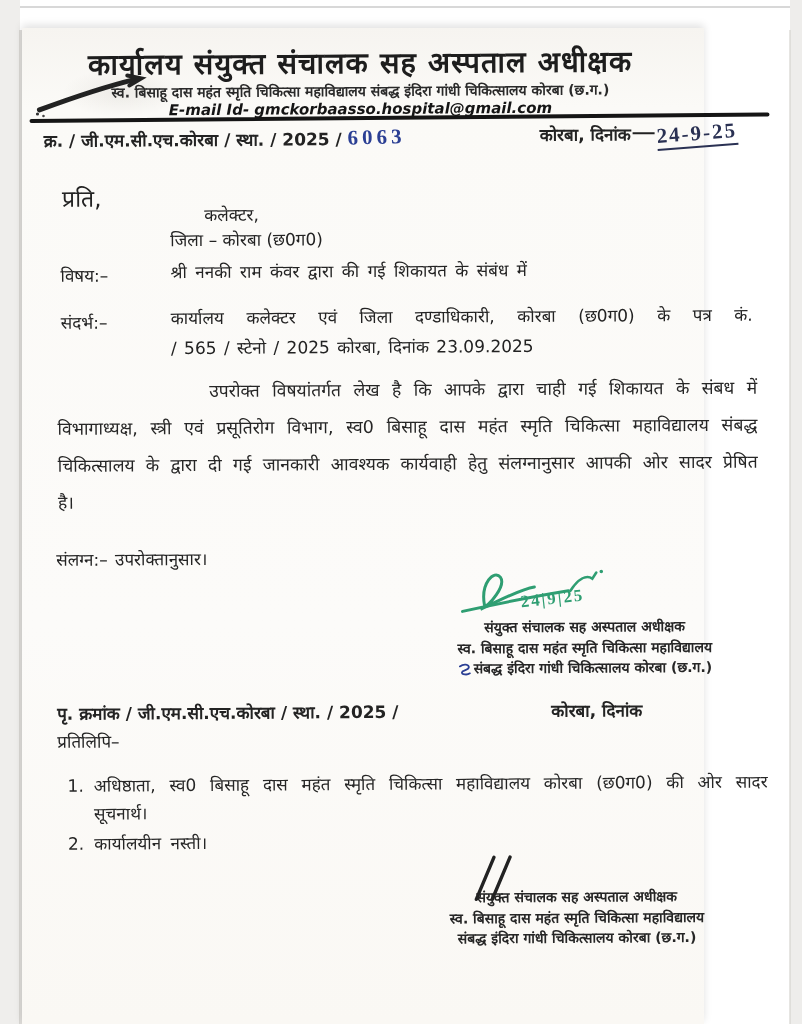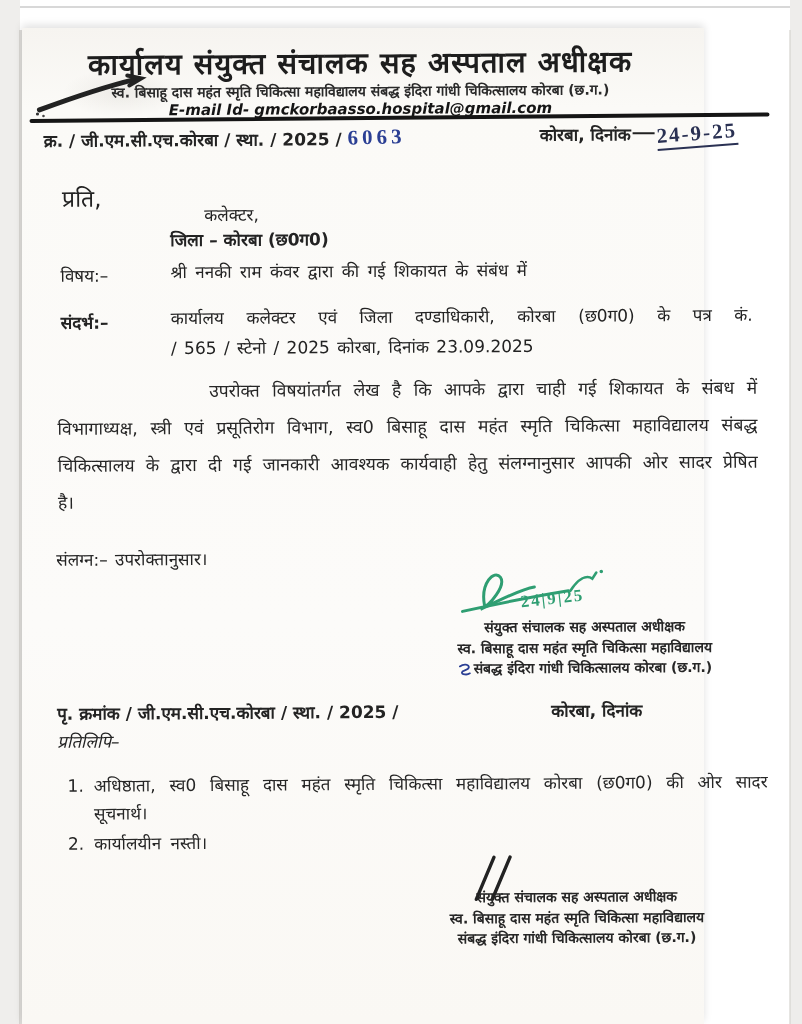--- a/index.html
+++ b/index.html
@@ -72,26 +72,26 @@
   .hw-date {
     display: inline-block; font-family: cursive;
     color: #2a3153; font-size: 21px; font-weight: 600;
     letter-spacing: 2px; transform: rotate(-4deg);
     border-bottom: 2px solid #2a3153;
   }
 
   
   .to-label   { top: 152px; left: 42px;  font-size: 23px; }
   .to-line1   { top: 174px; left: 150px; font-size: 17px; margin-left: 34px; }
-  .to-line2   { top: 199px; left: 150px; font-size: 17px; font-weight: bold; }
+  .to-line2   { top: 199px; left: 150px; font-size: 17px; }
 
   .subject-label { top: 234px; left: 40px; font-size: 17px; text-align: right; }
   .subject-text  { top: 231px; left: 150px; font-size: 17px; word-spacing: 3px; }
 
-  .refr-label { top: 281px; left: 40px; font-size: 17px; font-weight: bold; }
+  .refr-label { top: 281px; left: 40px; font-size: 17px; }
   .refr-line1 { top: 277px; left: 150px; width: 582px; font-size: 17px; text-align: justify; text-align-last: justify; }
   .refr-line2 { top: 307px; left: 150px; font-size: 17px; word-spacing: 2px; }
 
   
   .body-par {
     top: 344px; left: 36px; width: 700px;
     font-size: 17.5px; line-height: 37px;
     text-align: justify; text-indent: 152px;
     word-spacing: 5px; white-space: normal;
     color: #262626;
@@ -106,21 +106,21 @@
   .green-sign-date {
     top: 562px; left: 498px; font-family: cursive;
     color: #2f9e72; font-size: 17px; font-weight: 600;
     transform: rotate(-6deg); letter-spacing: 2px;
   }
   .blue-mark { display: inline-block; vertical-align: middle; margin-right: 2px; }
 
   
   .endo-number { top: 672px; left: 34px; font-size: 17px; font-weight: 600; }
   .endo-place  { top: 672px; left: 528px; font-size: 17px; font-weight: 600; }
-  .copy-label  { top: 700px; left: 34px; font-size: 17px; font-style: italic; }
+  .copy-label  { top: 700px; left: 34px; font-size: 17px; }
 
   .copy-list { top: 742px; left: 44px; width: 700px; white-space: normal; }
   .copy-item { display: flex; gap: 10px; font-size: 17px; line-height: 28px; color: #262626; }
   .copy-item .num { flex: 0 0 auto; }
   .copy-item .txt { text-align: justify; word-spacing: 4px; }
   .copy-item + .copy-item { margin-top: 2px; }
 
   
   .slashes { top: 826px; left: 438px; }
   .sig2-wrap { top: 860px; left: 380px; width: 345px; text-align: center; }

